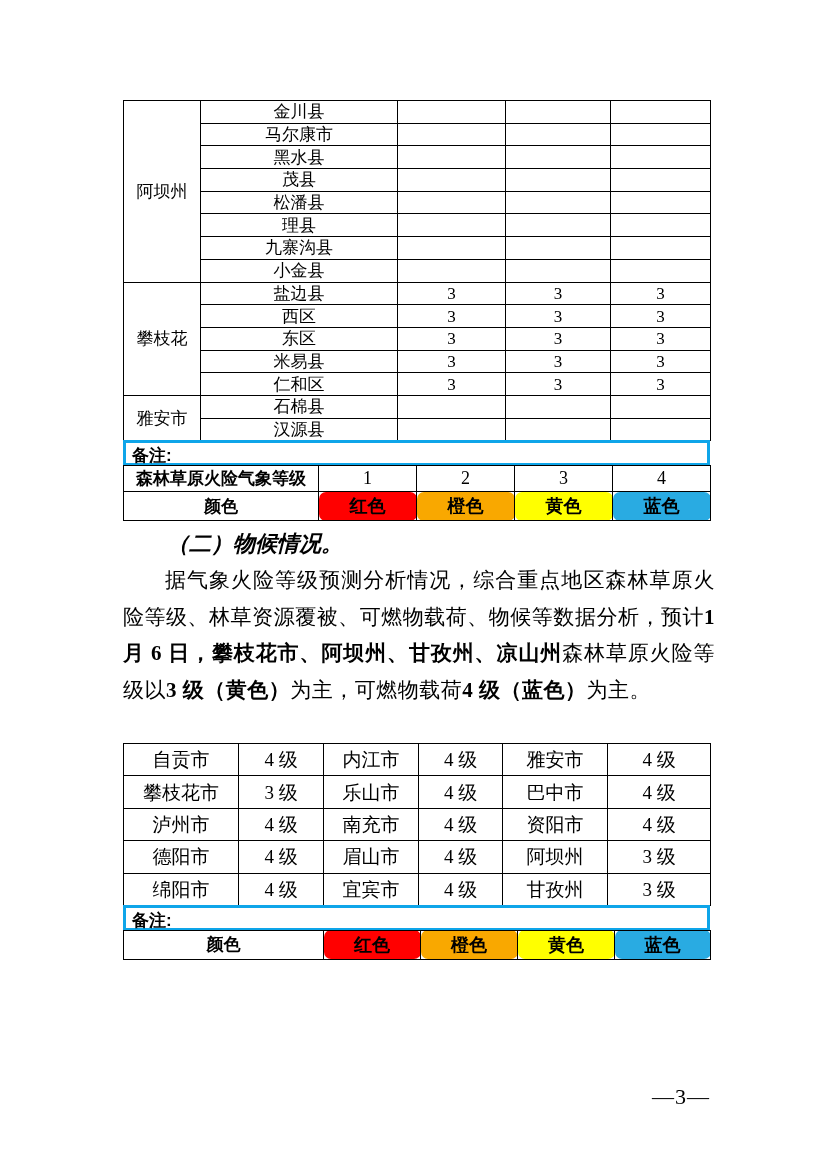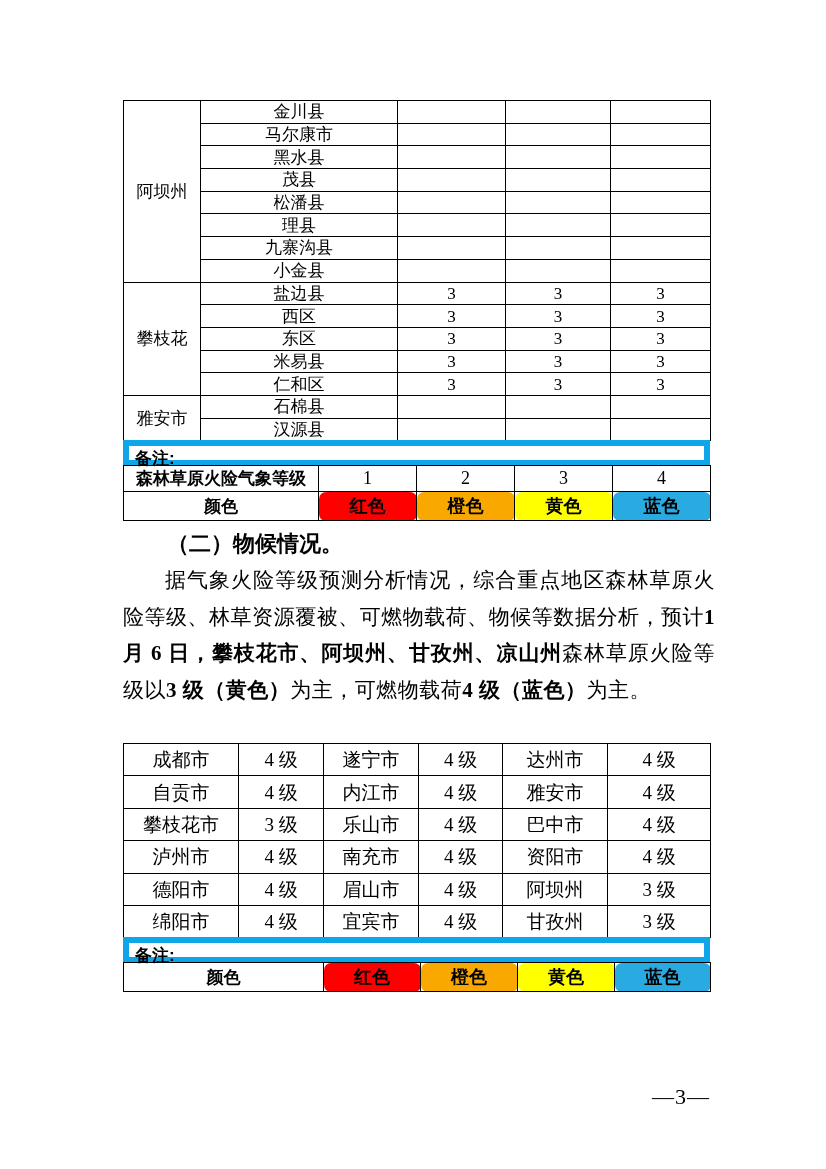--- a/index.html
+++ b/index.html
@@ -15,38 +15,38 @@
   table{border-collapse:collapse;table-layout:fixed;width:587px;}
   td{border:1px solid #000;text-align:center;vertical-align:middle;padding:0;overflow:hidden;white-space:nowrap;}
 
   
   .t1{position:absolute;left:123px;top:100px;width:587px;}
   .t1-data td{height:21.7px;font-size:17px;line-height:1;}
   .t1-data .region-cell{font-size:17px;}
 
   
   .remark-row{
-    border:6px solid #0ea5e9;margin-top:-1px;height:26px;line-height:26px;
+    border:3px solid #0ea5e9;margin-top:-1px;height:26px;line-height:26px;
     text-align:left;padding-left:6px;box-sizing:border-box;width:587px;
     font-family:"Liberation Sans", sans-serif;font-weight:bold;font-size:17px;
   }
 
   
   .legend{margin-top:-1px;}
   .legend td{height:25px;text-align:center;}
   .legend tr.color-tr td{height:28px;}
   .lg-label{font-family:"Liberation Sans", sans-serif;font-weight:bold;font-size:17px;}
   .lg-num{font-size:18px;}
   .lg-color{font-family:"Liberation Sans", sans-serif;font-weight:bold;font-size:18px;color:#000;border-radius:7px;}
 
   
   .sec-heading{
     position:absolute;left:123px;top:529px;width:587px;
     padding-left:44px;box-sizing:border-box;
-    font-size:22px;font-weight:bold;line-height:30px;
+    font-size:22px;font-weight:bold;font-style:italic;line-height:30px;
   }
   .sec-par{
     position:absolute;left:123px;top:562px;width:592px;
     font-size:21px;line-height:36.7px;
     text-align:justify;text-indent:2em;
     letter-spacing:0.5px;
   }
   .sec-par b{font-weight:bold;}
 
   
@@ -214,28 +214,20 @@
       <colgroup>
         <col style="width:115px">
           <col style="width:85px">
           <col style="width:95px">
         <col style="width:84px">
           <col style="width:105px">
           <col style="width:103px">
       </colgroup>
       <tbody>
           <tr>
-            <td class="city-cell">成都市</td>
-            <td class="level-cell">4 级</td>
-            <td class="city-cell">遂宁市</td>
-            <td class="level-cell">4 级</td>
-            <td class="city-cell">达州市</td>
-            <td class="level-cell">4 级</td>
-          </tr>
-          <tr>
             <td class="city-cell">自贡市</td>
             <td class="level-cell">4 级</td>
             <td class="city-cell">内江市</td>
             <td class="level-cell">4 级</td>
             <td class="city-cell">雅安市</td>
             <td class="level-cell">4 级</td>
           </tr>
           <tr>
             <td class="city-cell">攀枝花市</td>
             <td class="level-cell">3 级</td>

